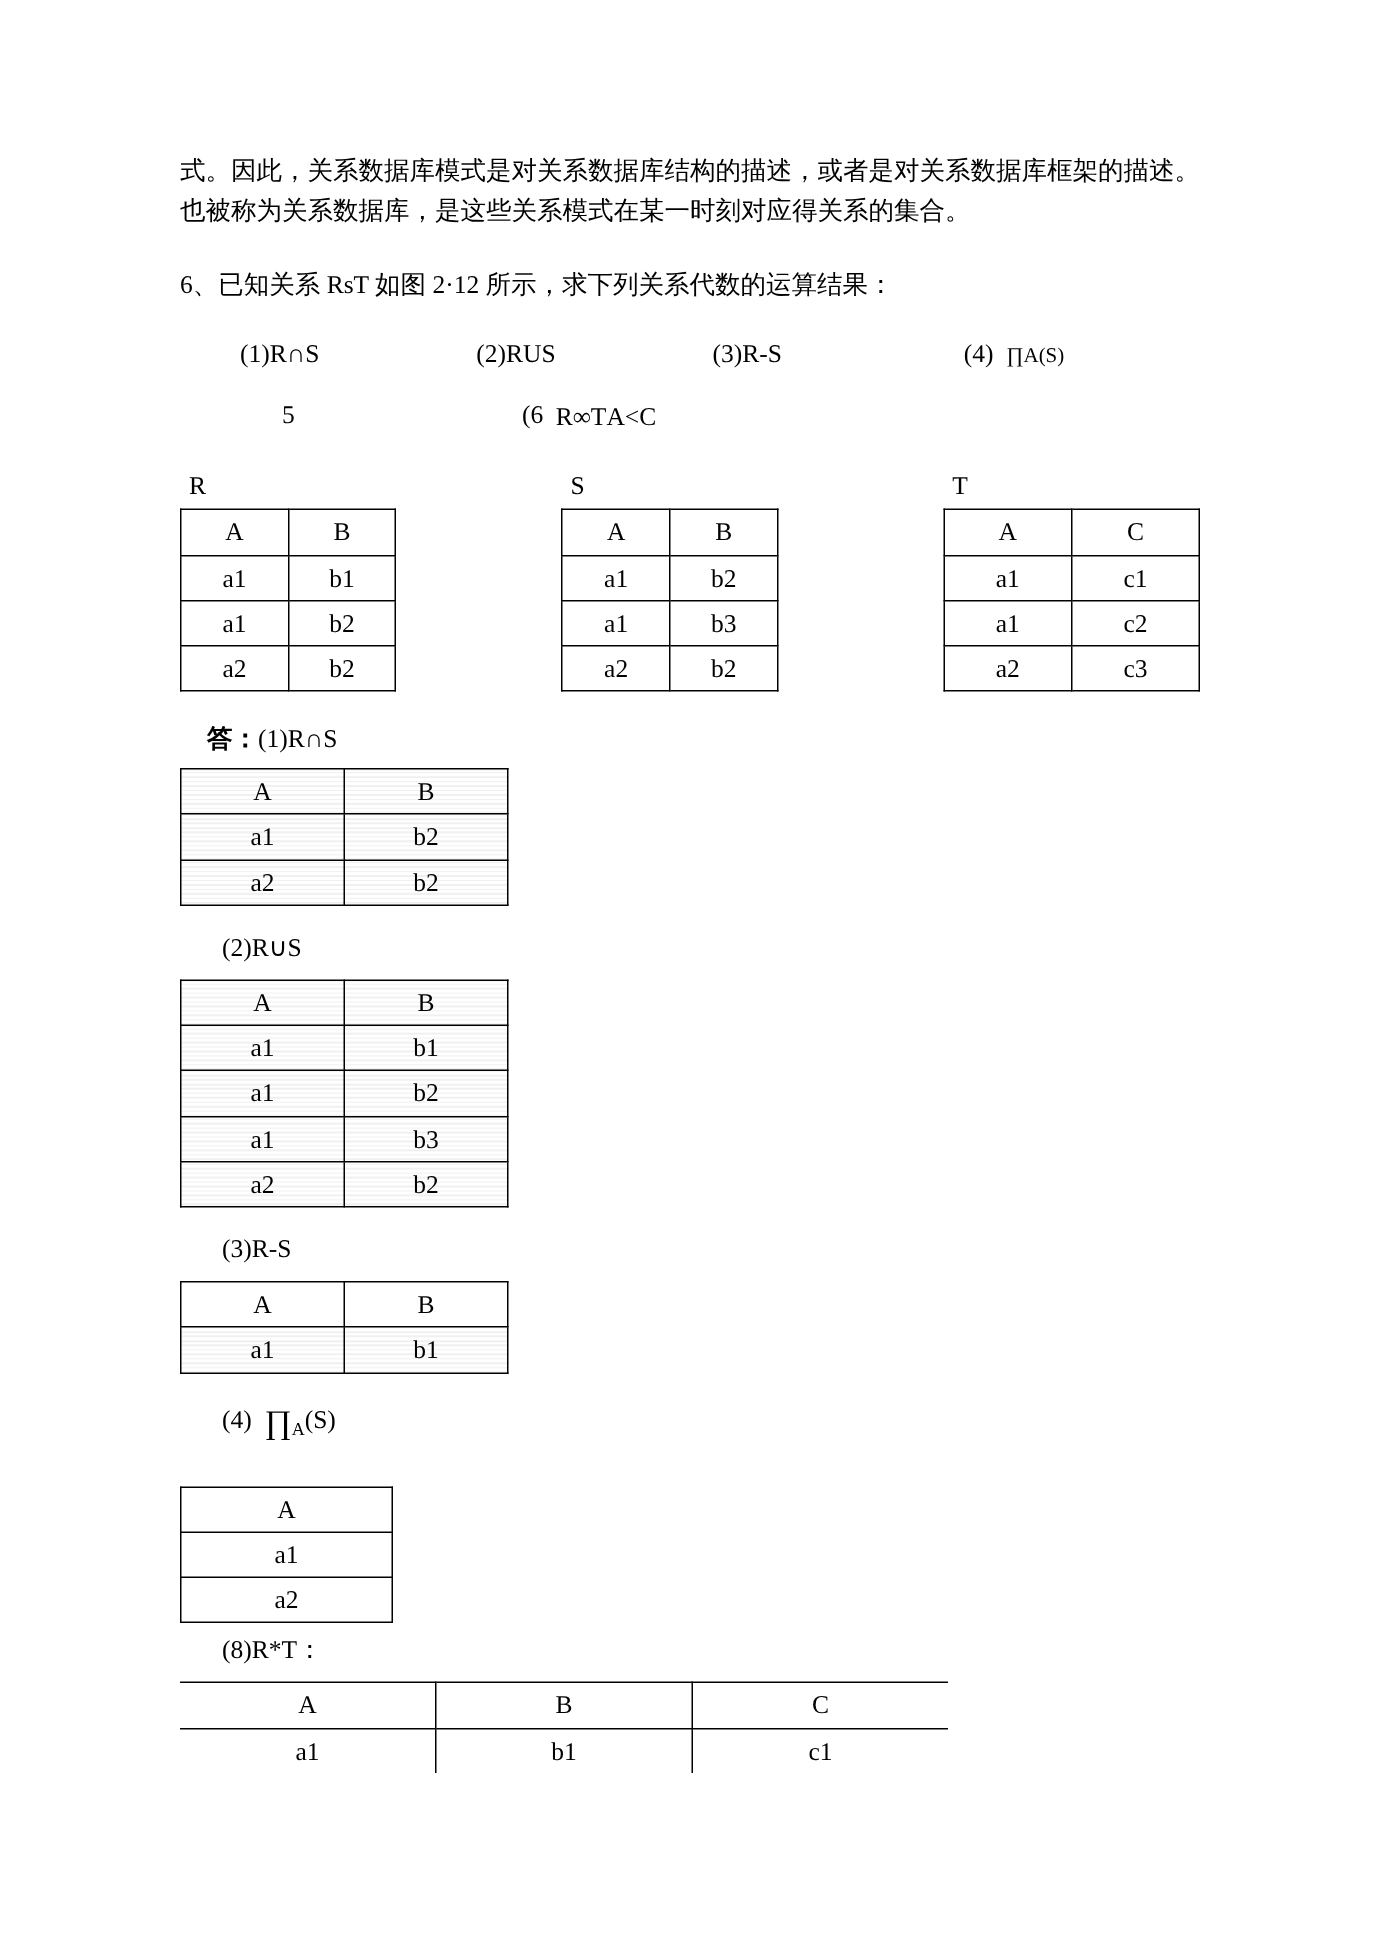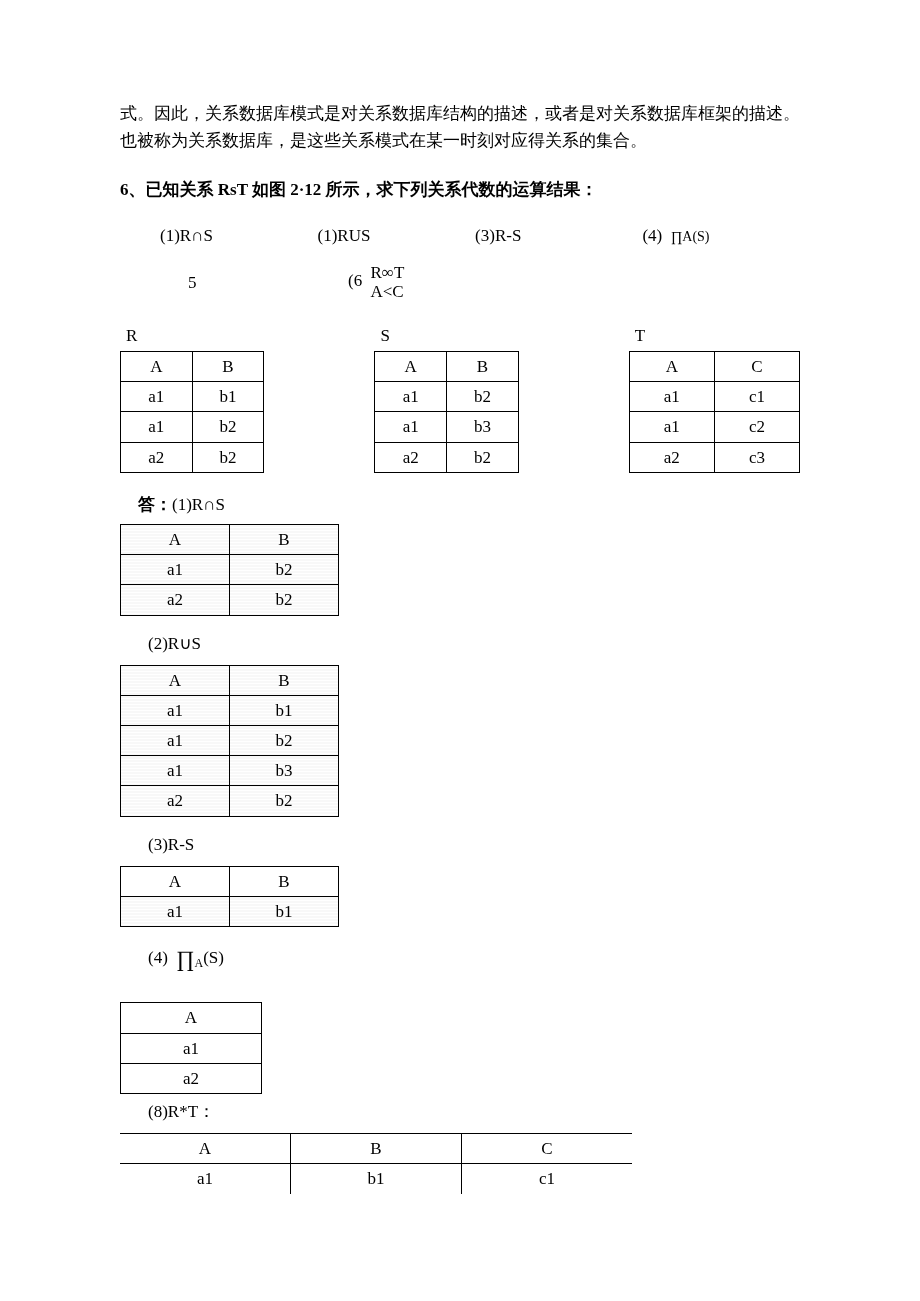--- a/index.html
+++ b/index.html
@@ -10,38 +10,38 @@
     padding: 100px 120px 60px 120px;
     width: 680px;
     color: #000;
     line-height: 1.6;
   }
   .para {
     text-align: justify;
     margin-bottom: 22px;
   }
   .question {
-    font-weight: bold;
+    font-weight: normal;
     margin-bottom: 18px;
   }
   .exprs {
     margin: 10px 0 20px 40px;
   }
   .expr-row {
     display: flex;
     margin-bottom: 14px;
     align-items: center;
   }
   .expr-cell {
     width: 160px;
   }
   .expr-cell.wide { width: 170px; }
   .stack {
     display: inline-flex;
-    flex-direction: column;
+    flex-direction: row;
     line-height: 1.15;
     vertical-align: middle;
     margin-left: 4px;
   }
   .tables3 {
     display: flex;
     gap: 110px;
     margin: 12px 0 18px 0;
   }
   .tbl-wrap { }
@@ -96,21 +96,21 @@
 
 <div class="para">式。因此，关系数据库模式是对关系数据库结构的描述，或者是对关系数据库框架的描述。也被称为关系数据库，是这些关系模式在某一时刻对应得关系的集合。</div>
 
 <div class="question">
   <span>6、</span><span>已知关系 </span><span>RsT </span><span>如图 </span><span>2·12 </span><span>所示，求下列关系代数的运算结果：</span>
 </div>
 
 <div class="exprs">
   <div class="expr-row">
     <div class="expr-cell">(1)R∩S</div>
-    <div class="expr-cell">(1)RUS</div>
+    <div class="expr-cell">(2)RUS</div>
     <div class="expr-cell wide">(3)R-S</div>
     <div class="expr-cell">
       <span>(4)</span>&nbsp;&nbsp;<span style="font-size:14px">∏A(S)</span>
     </div>
   </div>
   <div class="expr-row">
     <div class="expr-cell" style="padding-left:28px">5</div>
     <div class="expr-cell">
       <span>(6</span>
       <span class="stack">

